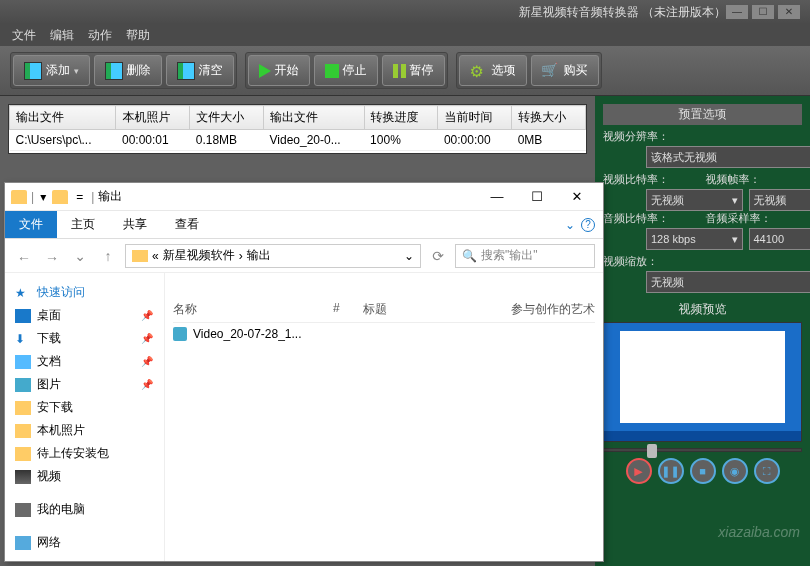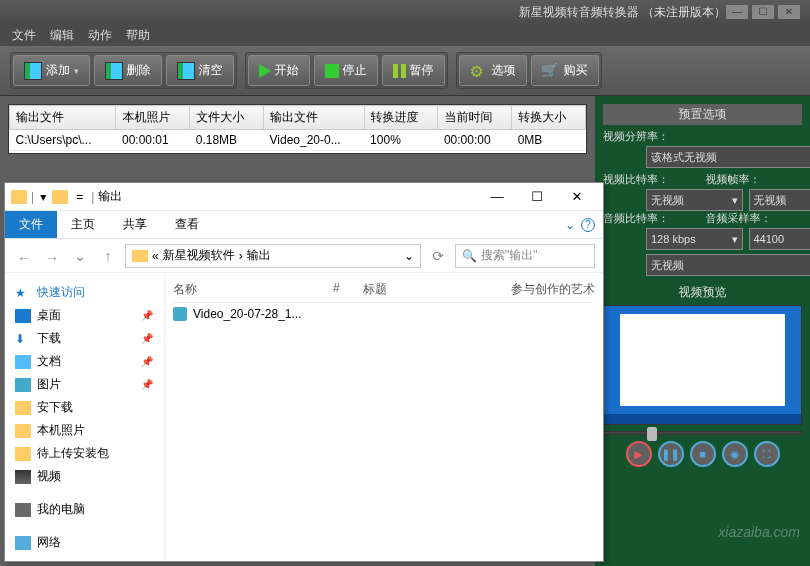--- a/index.html
+++ b/index.html
@@ -81,21 +81,21 @@
 .ic-desk { background: #1979ca; }
 .ic-down { color: #1979ca; }
 .ic-doc { background: #5bf; }
 .ic-pic { background: #4ac; }
 .ic-fold { background: #fc6; }
 .ic-vid { background: linear-gradient(#333,#666); }
 .ic-pc { background: #6a6a6a; }
 .ic-net { background: #5ad; }
 .pin { margin-left: auto; color: #888; font-size: 10px; }
 
-.exp-list { flex: 1; padding: 4px 8px; }
+.exp-list { flex: 1; padding: 4px 8px; margin-top: 20px; }
 .exp-cols { display: flex; font-size: 12px; color: #555; padding: 4px 0; border-bottom: 1px solid #eee; }
 .exp-cols span:nth-child(1) { width: 160px; }
 .exp-cols span:nth-child(2) { width: 30px; }
 .exp-cols span:nth-child(3) { width: 120px; }
 .exp-cols span:nth-child(4) { flex: 1; text-align: right; }
 .exp-row { display: flex; align-items: center; padding: 4px 0; font-size: 12px; cursor: pointer; gap: 6px; }
 .exp-file-ic { width: 14px; height: 14px; background: #4ac; border-radius: 2px; }
 
 .watermark { position: absolute; right: 10px; bottom: 26px; color: rgba(255,255,255,.3); font-size: 14px; font-style: italic; pointer-events: none; }
 </style>
@@ -226,20 +226,21 @@
         </div>
         <div>
           <div class="preset-label">音频采样率：</div>
           <div class="preset-select">
               <span>44100</span>
               <span>▾</span>
             </div>
         </div>
       </div>
       <div class="preset-row">
+        <div class="preset-label">视频缩放：</div>
         <div class="preset-select">
             <span>无视频</span>
             <span>▾</span>
           </div>
       </div>
 
       <div class="preview-title">视频预览</div>
       <div class="preview-box">
         <div class="preview-inner"></div>
         <div class="preview-taskbar"></div>

